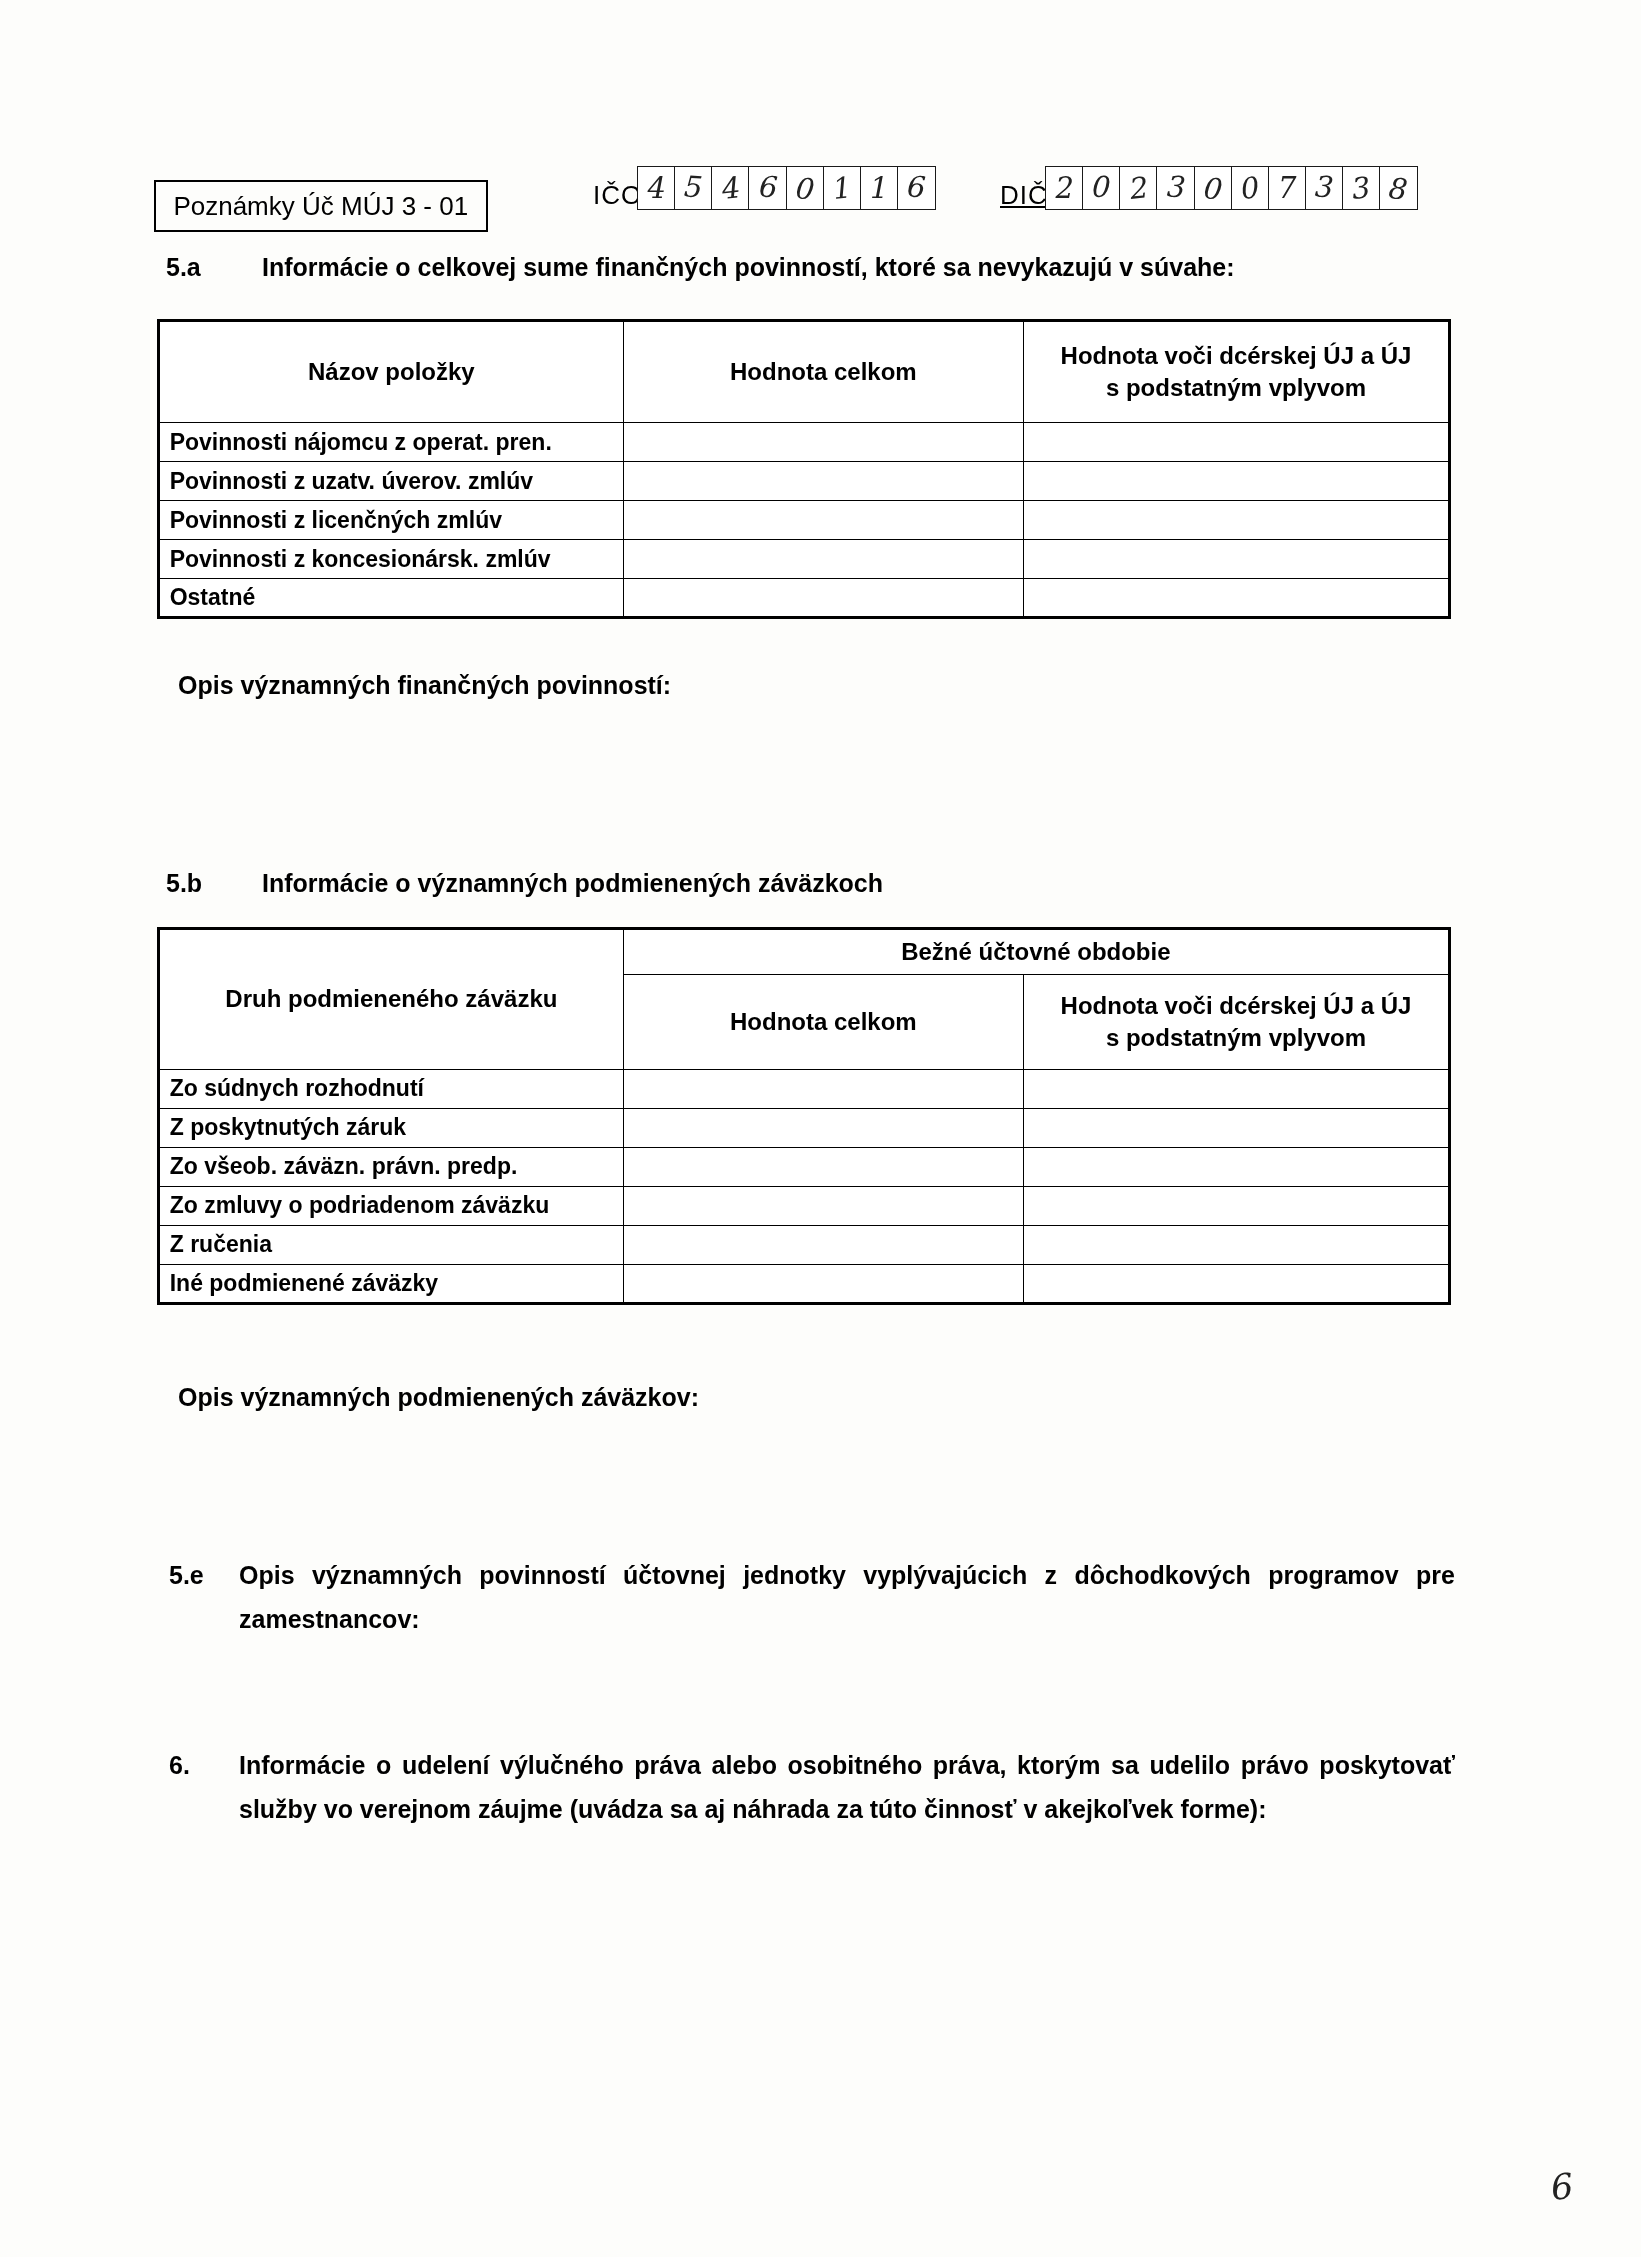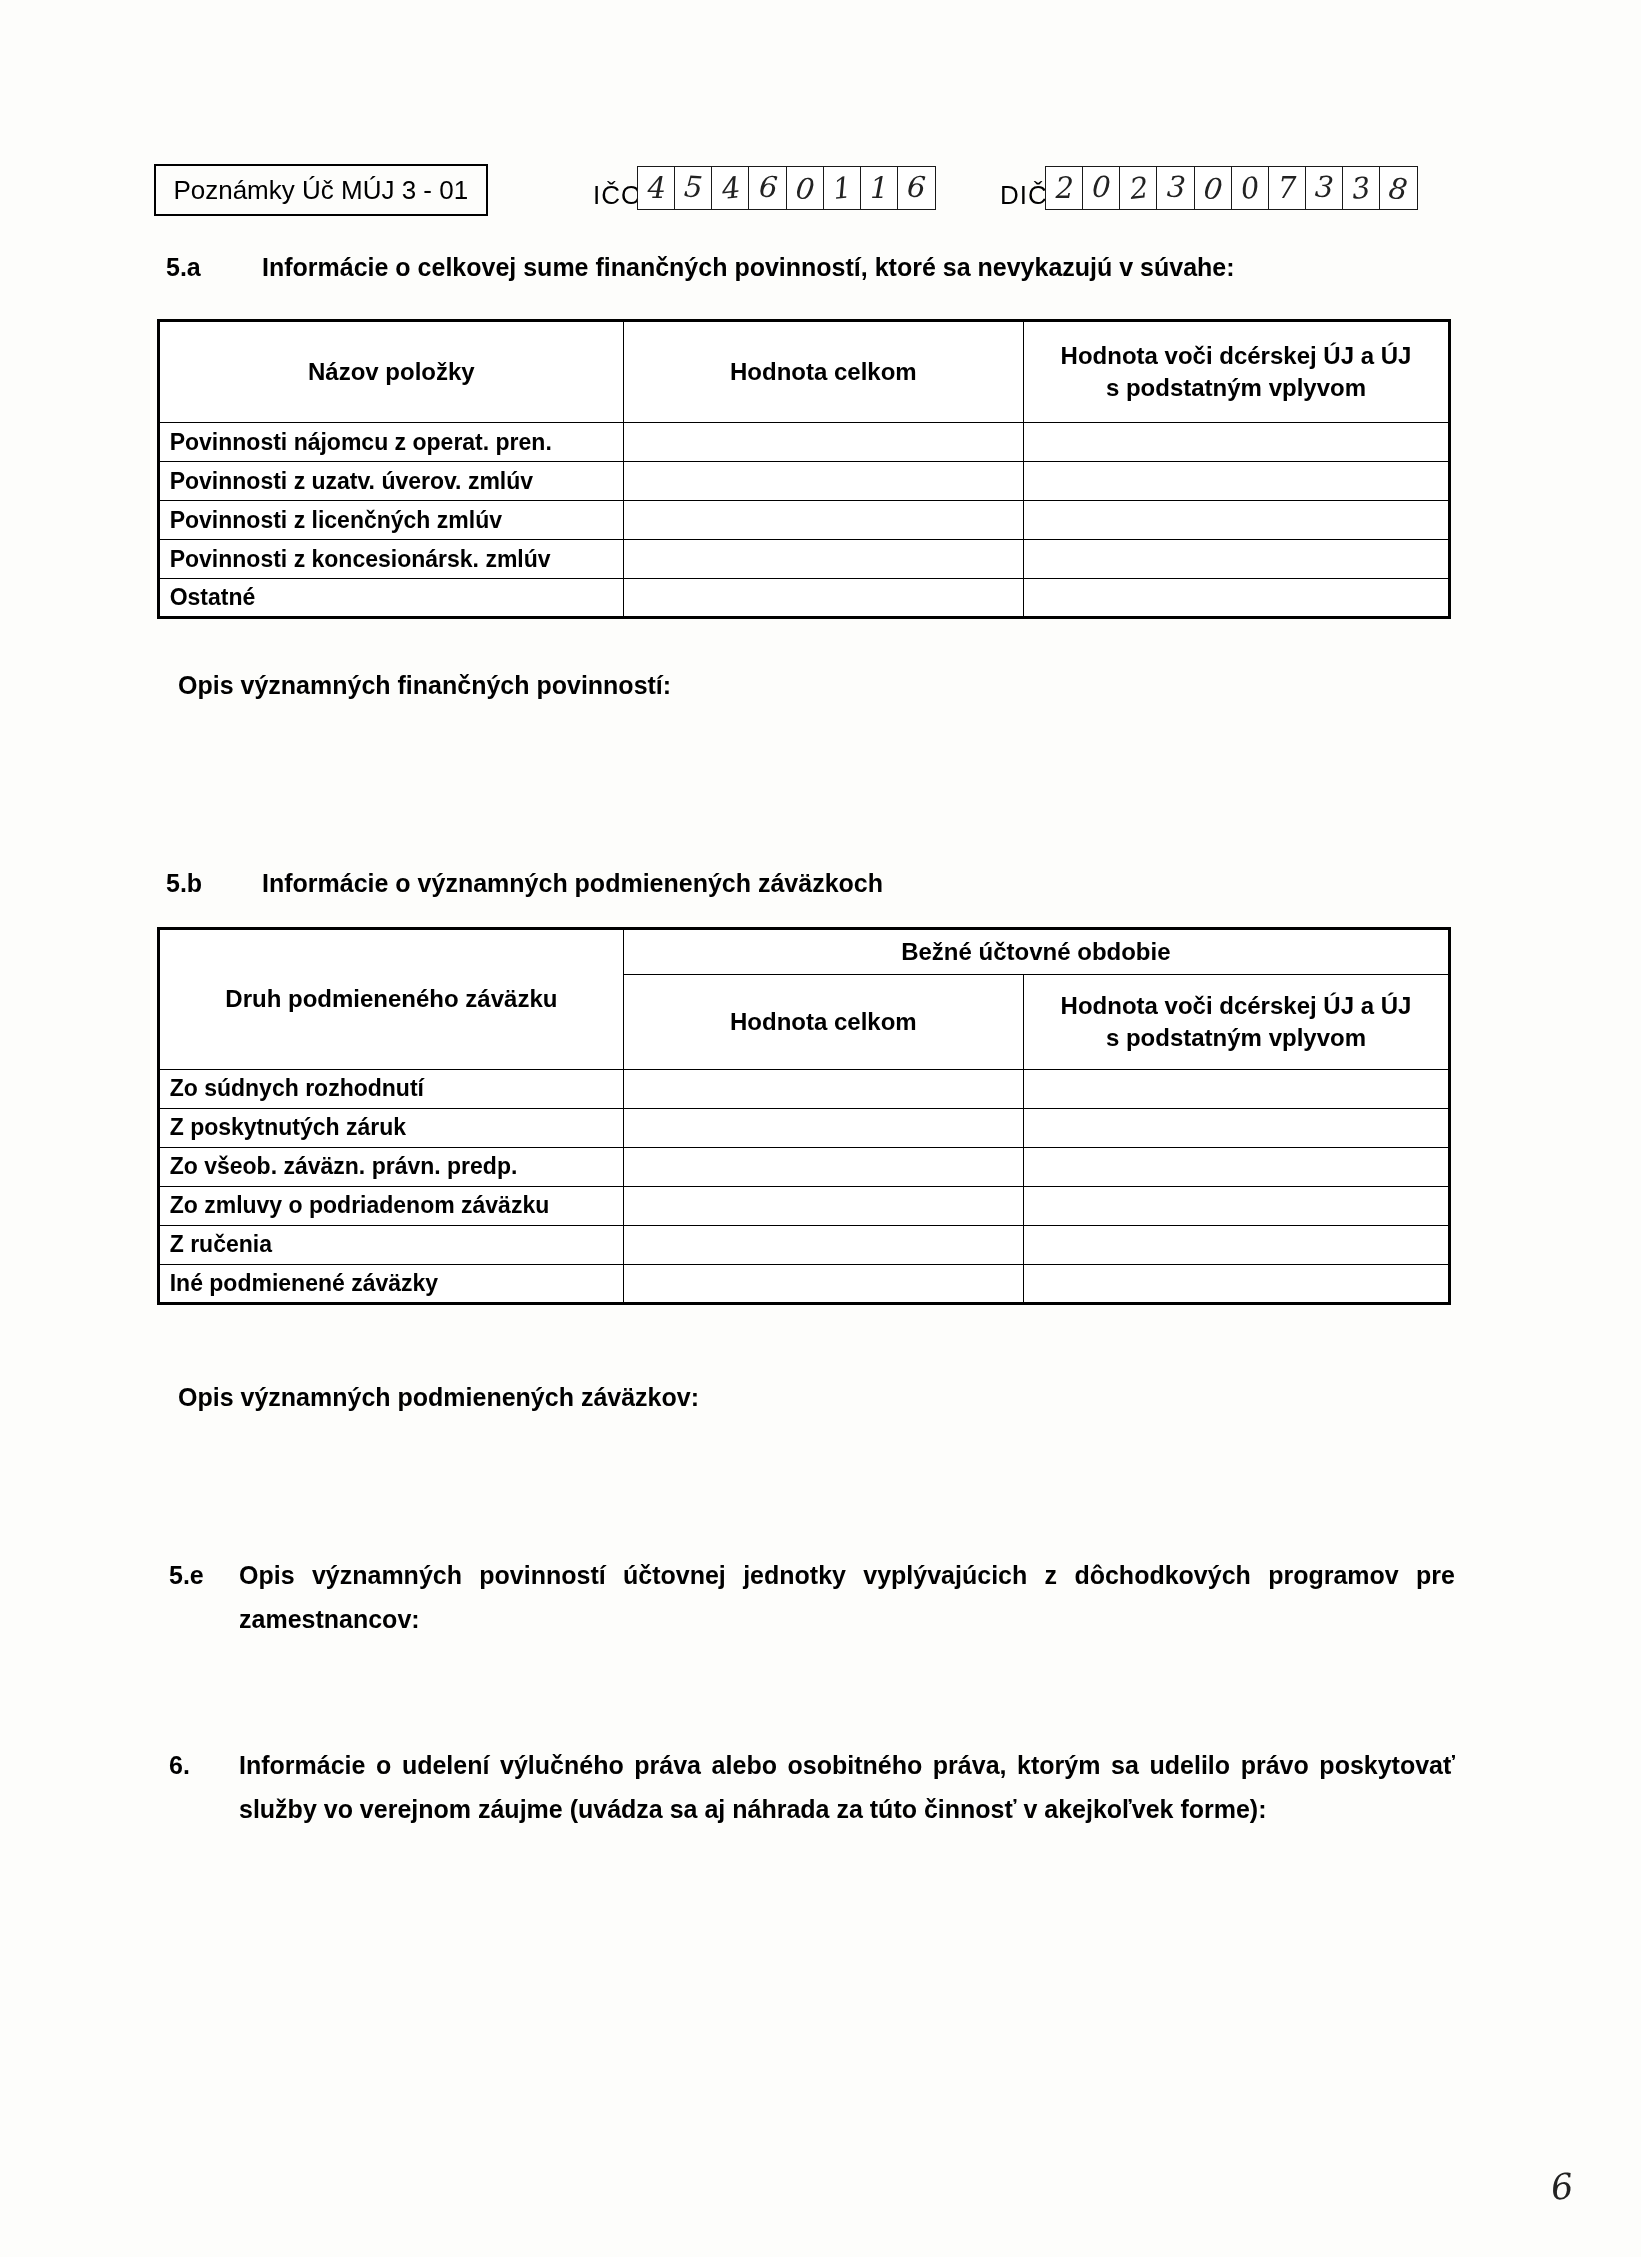--- a/index.html
+++ b/index.html
@@ -5,27 +5,27 @@
   * { margin:0; padding:0; box-sizing:border-box; }
   html,body { background:#e8e8e8; }
   body { font-family:"Liberation Sans", sans-serif; color:#000; }
   .page {
     position:relative; width:1641px; height:2257px; background:#fdfdfb;
     margin:0 auto; overflow:hidden;
   }
 
   
   .form-code-box {
-    position:absolute; left:154px; top:164px;
+    position:absolute; left:154px; top:180px;
     border:2.9px solid #000; padding:8.7px 17.4px;
     font-size:26px; white-space:nowrap;
   }
   .id-label { position:absolute; font-size:26px; letter-spacing:1px; }
   .label-ico { left:593px; top:180px; }
-  .label-dic { left:1000px; top:180px; }
+  .label-dic { left:1000px; top:180px;text-decoration:underline; }
   .digit-grid { position:absolute; display:flex; top:166px; }
   .grid-ico { left:639px; }
   .grid-dic { left:1047px; }
   .digit-cell {
     width:39px; height:44px; border:1.9px solid #1a1a1a; margin-left:-1.9px;
     display:flex; align-items:center; justify-content:center; background:#fff;
   }
   .digit {
     font-family:"DejaVu Serif", serif; font-style:italic;
     font-size:29px; color:#222; display:inline-block;

